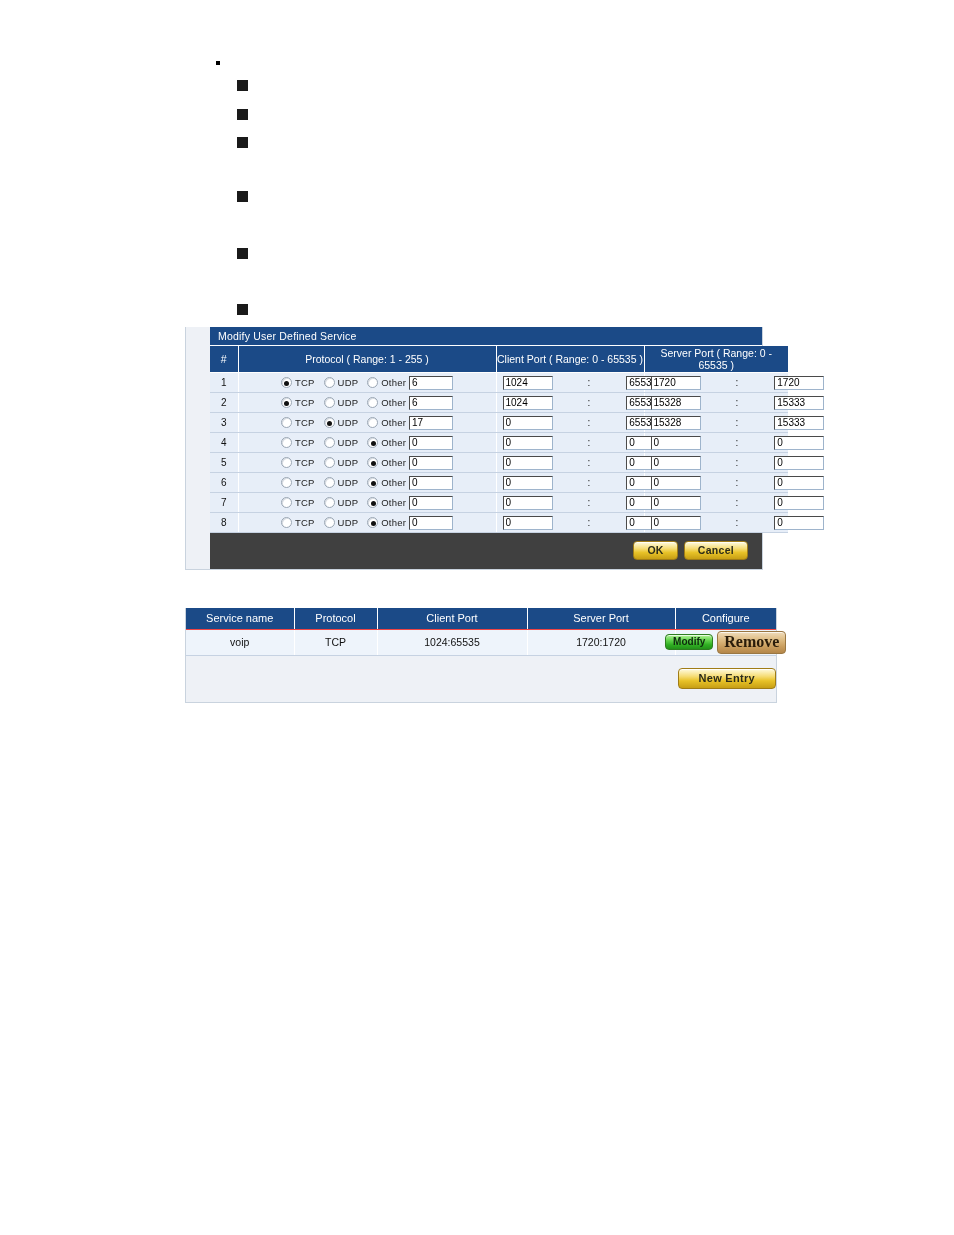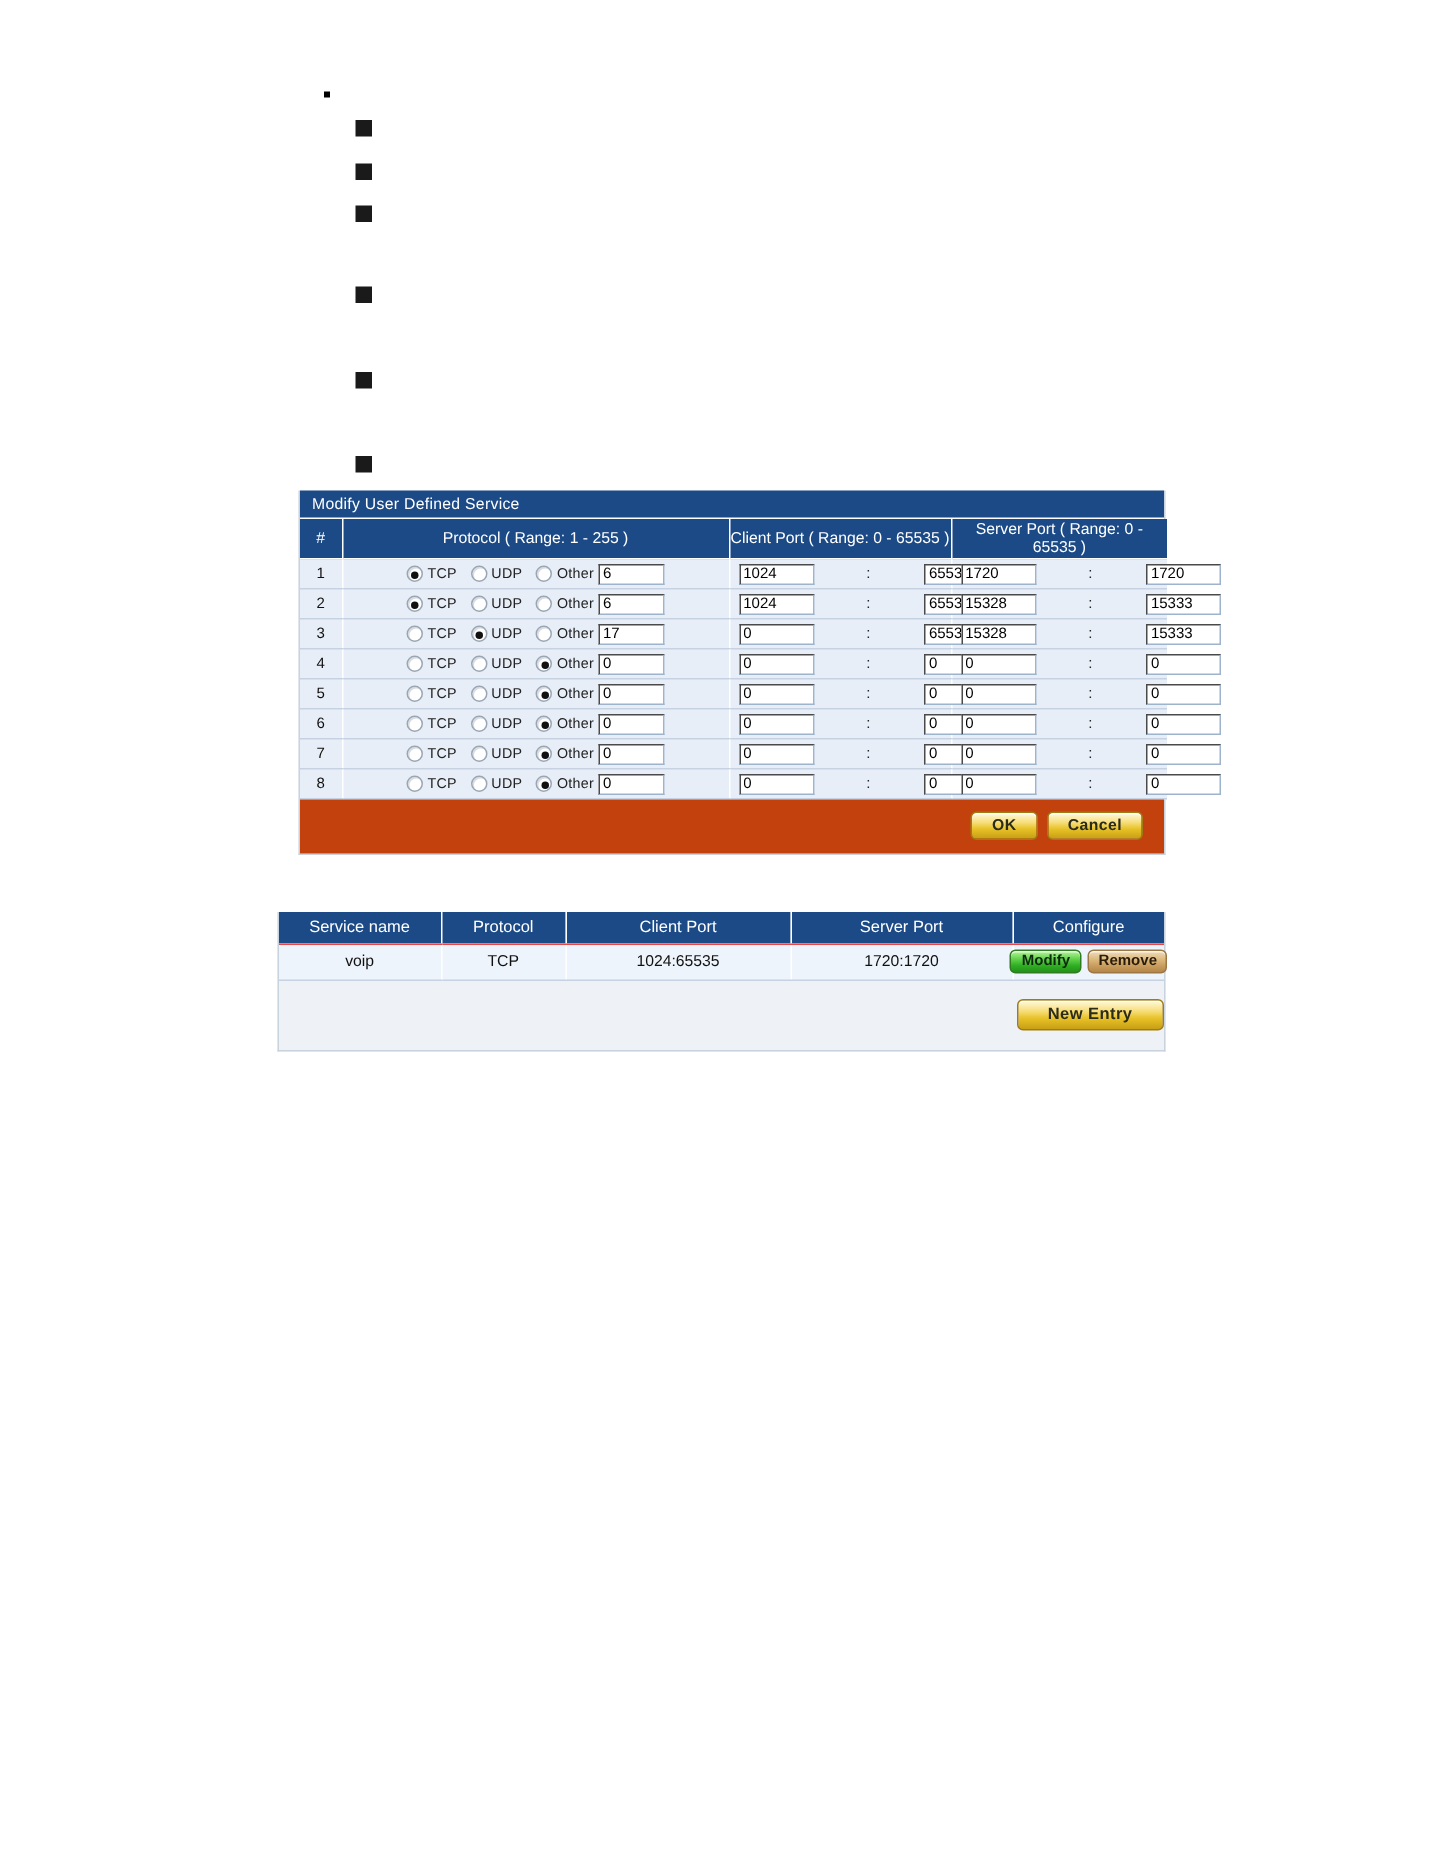--- a/index.html
+++ b/index.html
@@ -17,25 +17,26 @@
     position: absolute; left: 216px; top: 61px;
     width: 4px; height: 4px; background: #000;
   }
   .sq-bullet {
     position: absolute; left: 237px;
     width: 11px; height: 11px; background: #1a1a1a;
   }
 
   
   .panel {
-    position: absolute; left: 199px; top: 327px;
+    position: absolute; left: 185px; top: 327px;
     width: 578px;
     background: #eef1f6;
     border: 1px solid #c9d3de;
     border-top: none;
+    padding-left: 24px;
   }
   .panel-title {
     background: #1b4a87;
     color: #ffffff;
     font-size: 10.5px;
     padding: 4px 8px 4px 8px;
     letter-spacing: .2px;
     height: 19px;
     line-height: 11px;
     border-bottom: 1px solid #ffffff;
@@ -104,21 +105,21 @@
     background: #ffffff; padding: 0 2px; outline: none;
   }
   .txt-other { width: 44px; }
   .txt-port { width: 50px; }
   .port-cell { display: flex; align-items: center; padding-left: 6px; gap: 32px; }
   .colon { margin: 0 4px 0 3px; font-size: 10px; color: #222; }
 
   
   .btn-row {
     display: flex; justify-content: flex-end; align-items: center;
-    padding: 8px 14px 9px 0; background: #c2410c; gap: 6px;
+    padding: 8px 14px 9px 0; background: #404040; gap: 6px;
   }
   .gbtn {
     display: inline-block;
     font-size: 10.5px; font-weight: bold; color: #2b2b1a;
     font-family: "Liberation Sans", sans-serif;
     padding: 2px 13px 3px 13px;
     border: 1px solid #a07c16;
     border-radius: 4px;
     background: linear-gradient(180deg,#fffbe0 0%, #f6dd77 38%, #e8c228 62%, #c79f14 100%);
     box-shadow: inset 0 1px 0 rgba(255,255,255,.85);
@@ -152,26 +153,27 @@
   .conf-cell { display: flex; justify-content: center; align-items: center; gap: 4px; }
   .mbtn {
     font-size: 10px; font-weight: bold; color: #0d2a0d;
     padding: 1px 7px 2px 7px; border-radius: 4px;
     border: 1px solid #2e7d20;
     background: linear-gradient(180deg,#b6f59a 0%, #5fd04a 40%, #2fae22 70%, #23921a 100%);
     box-shadow: inset 0 1px 0 rgba(255,255,255,.7);
     cursor: pointer;
   }
   .rbtn {
-    font-size: 10px; font-weight: bold; color: #2a1c0a;
+    font-size: 16px; font-weight: bold; color: #2a1c0a;
     padding: 1px 6px 2px 6px; border-radius: 4px;
     border: 1px solid #9a7743;
     background: linear-gradient(180deg,#f0dcbb 0%, #dcb97f 40%, #c99d5d 70%, #b4874a 100%);
     box-shadow: inset 0 1px 0 rgba(255,255,255,.7);
     cursor: pointer;
+    font-family: Liberation Serif, serif;
   }
   .newentry-row {
     display: flex; justify-content: flex-end; align-items: center;
     padding: 12px 0 13px 0; background: #eef1f6;
   }
 </style>
 </head>
 <body>
 
 <div class="page">

